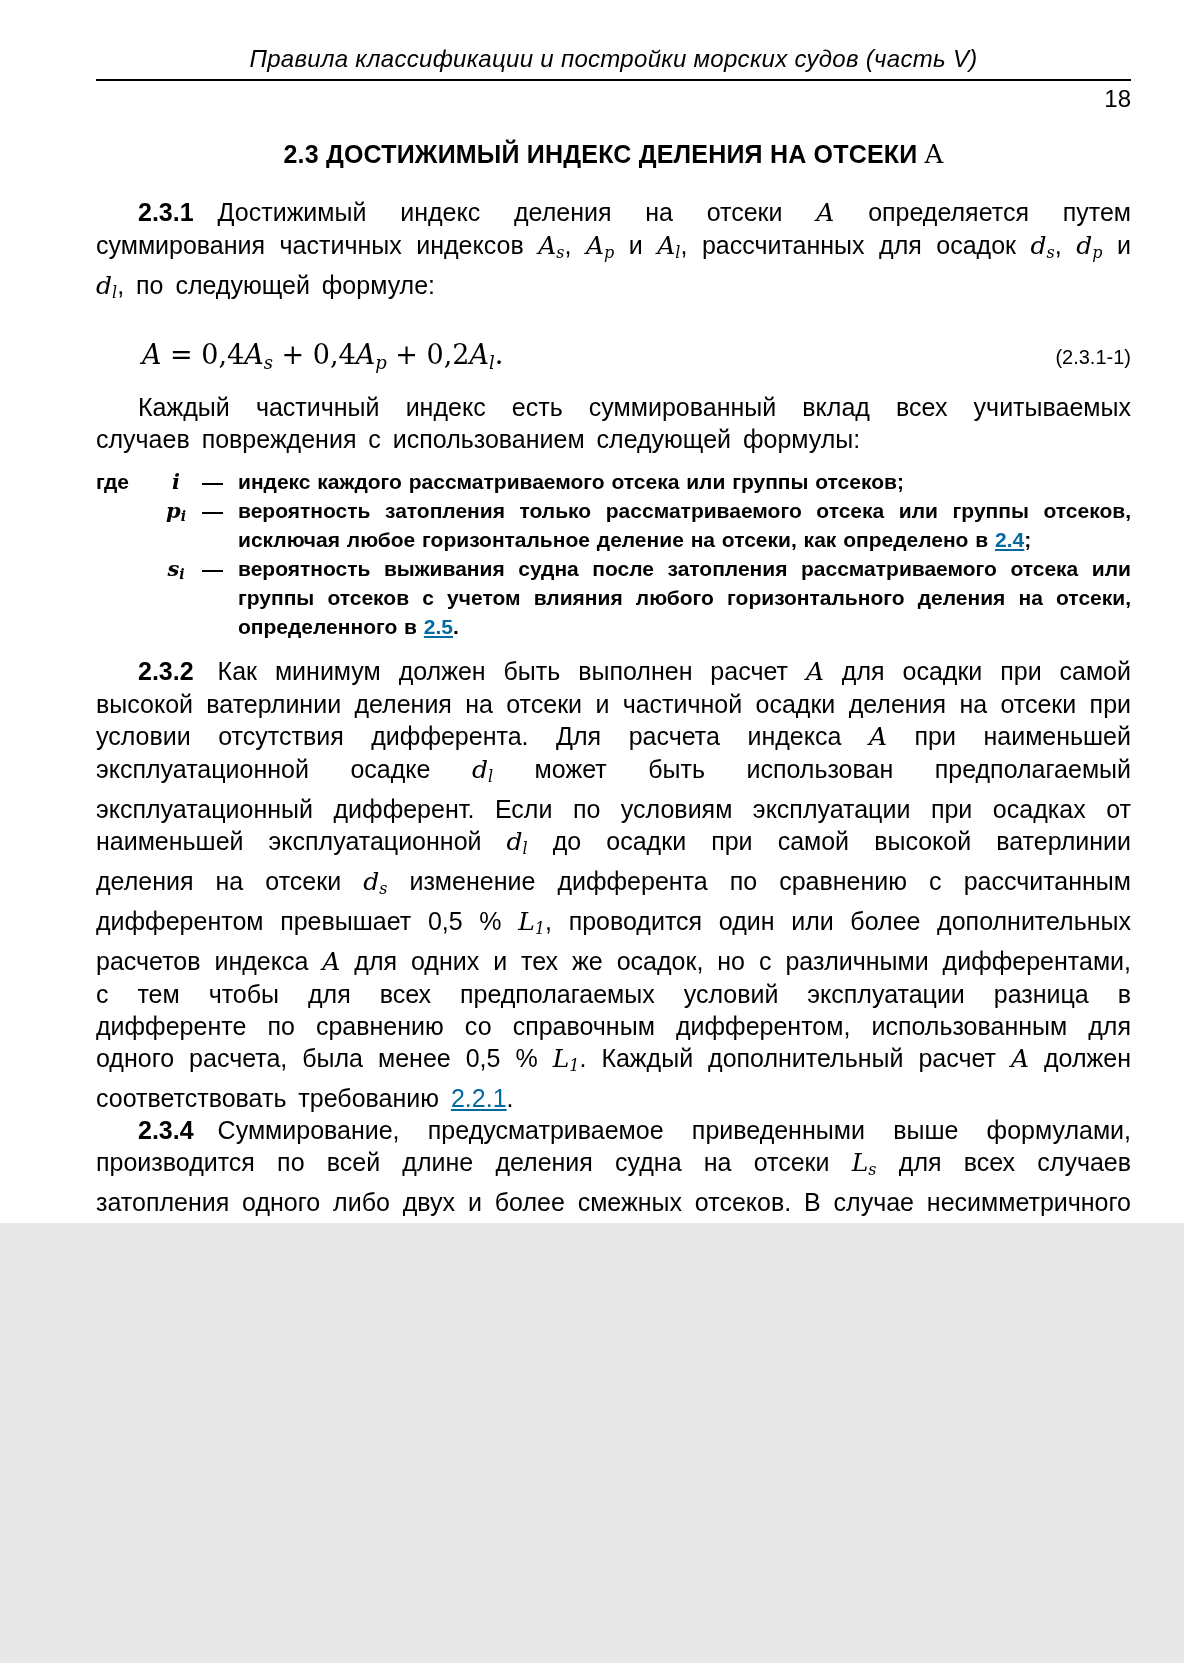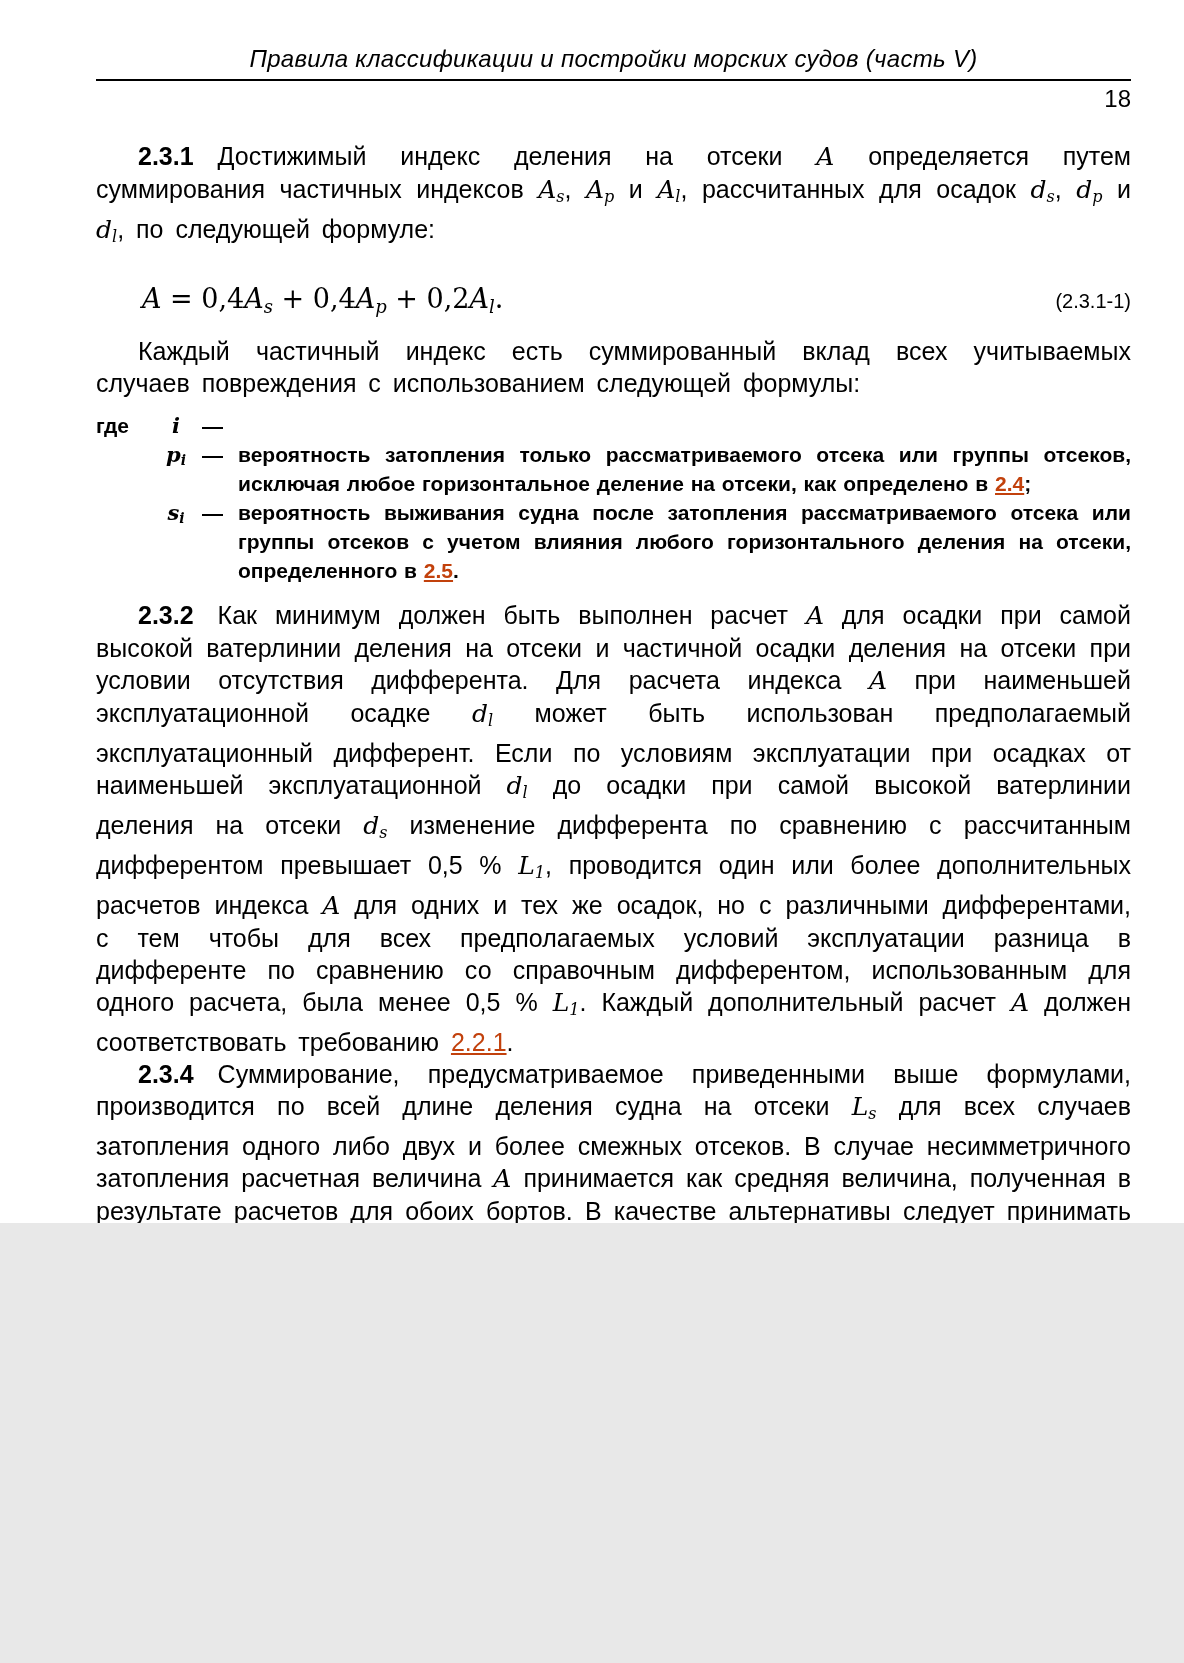--- a/index.html
+++ b/index.html
@@ -54,21 +54,21 @@
     line-height:32px;
     text-align:justify;
     word-spacing:5px;
   }
   .para{margin:0;text-indent:42px;}
   .para.first{margin-top:26px;}
   .pnum{margin-right:24px;}
   .mv{font-family:"DejaVu Serif",serif;font-style:italic;word-spacing:0;}
   .msub{font-family:"DejaVu Serif",serif;font-style:italic;font-size:16px;vertical-align:-4px;word-spacing:0;}
   .mu{font-family:"DejaVu Serif",serif;font-style:normal;word-spacing:0;}
-  a.ref{color:#c2410c;text-decoration:underline;cursor:pointer;}
+  a.ref{color:#0369a1;text-decoration:underline;cursor:pointer;}
   
   .formula-row{
     display:flex;justify-content:space-between;align-items:baseline;
     padding-left:46px;
     margin:30px 0 12px;
     text-indent:0;
   }
   .formula{font-family:"DejaVu Serif",serif;font-size:27px;word-spacing:0;white-space:nowrap;}
   .formula .msub{font-size:18px;vertical-align:-5px;}
   .eqnum{font-size:20px;font-family:Liberation Sans, sans-serif;word-spacing:0;}
@@ -123,33 +123,35 @@
 <body>
 
 <div class="page">
 
   <div class="header">
     <div class="header-title">Правила классификации и постройки морских судов (часть V)</div>
   </div>
 
   <div class="page-number">18</div>
 
+  <h1 class="title"><span>2.3 ДОСТИЖИМЫЙ ИНДЕКС ДЕЛЕНИЯ НА ОТСЕКИ</span> <span class="title-sym">A</span></h1>
 
   <div id="doc-body" class="body">
       <p class="para first"><b class="pnum">2.3.1</b><span>Достижимый индекс деления на отсеки </span><i class="mv">A</i><span> определяется путем суммирования частичных индексов </span><i class="mv">A</i><sub class="msub">s</sub><span>, </span><i class="mv">A</i><sub class="msub">p</sub><span> и </span><i class="mv">A</i><sub class="msub">l</sub><span>, рассчитанных для осадок </span><i class="mv">d</i><sub class="msub">s</sub><span>, </span><i class="mv">d</i><sub class="msub">p</sub><span> и </span><i class="mv">d</i><sub class="msub">l</sub><span>, по следующей формуле:</span></p>
       <div class="formula-row">
         <span class="formula"><i class="mv">A</i><span class="mu"> = 0,4</span><i class="mv">A</i><sub class="msub">s</sub><span class="mu"> + 0,4</span><i class="mv">A</i><sub class="msub">p</sub><span class="mu"> + 0,2</span><i class="mv">A</i><sub class="msub">l</sub><span class="mu">.</span></span>
         <span class="eqnum">(2.3.1-1)</span>
       </div>
       <p class="para"><span>Каждый частичный индекс есть суммированный вклад всех учитываемых случаев повреждения с использованием следующей формулы:</span></p>
       <div class="where">
         <div class="where-row">
           <span class="w-lead">где</span>
           <span class="w-sym"><i class="mv">i</i></span>
           <span class="w-dash">—</span>
+          <span class="w-def"><span>индекс каждого рассматриваемого отсека или группы отсеков;</span></span>
         </div>
         <div class="where-row">
           <span class="w-lead"></span>
           <span class="w-sym"><i class="mv">p</i><sub class="msub">i</sub></span>
           <span class="w-dash">—</span>
           <span class="w-def"><span>вероятность затопления только рассматриваемого отсека или группы отсеков, исключая любое горизонтальное деление на отсеки, как определено в </span><a class="ref" href="#">2.4</a><span>;</span></span>
         </div>
         <div class="where-row">
           <span class="w-lead"></span>
           <span class="w-sym"><i class="mv">s</i><sub class="msub">i</sub></span>

